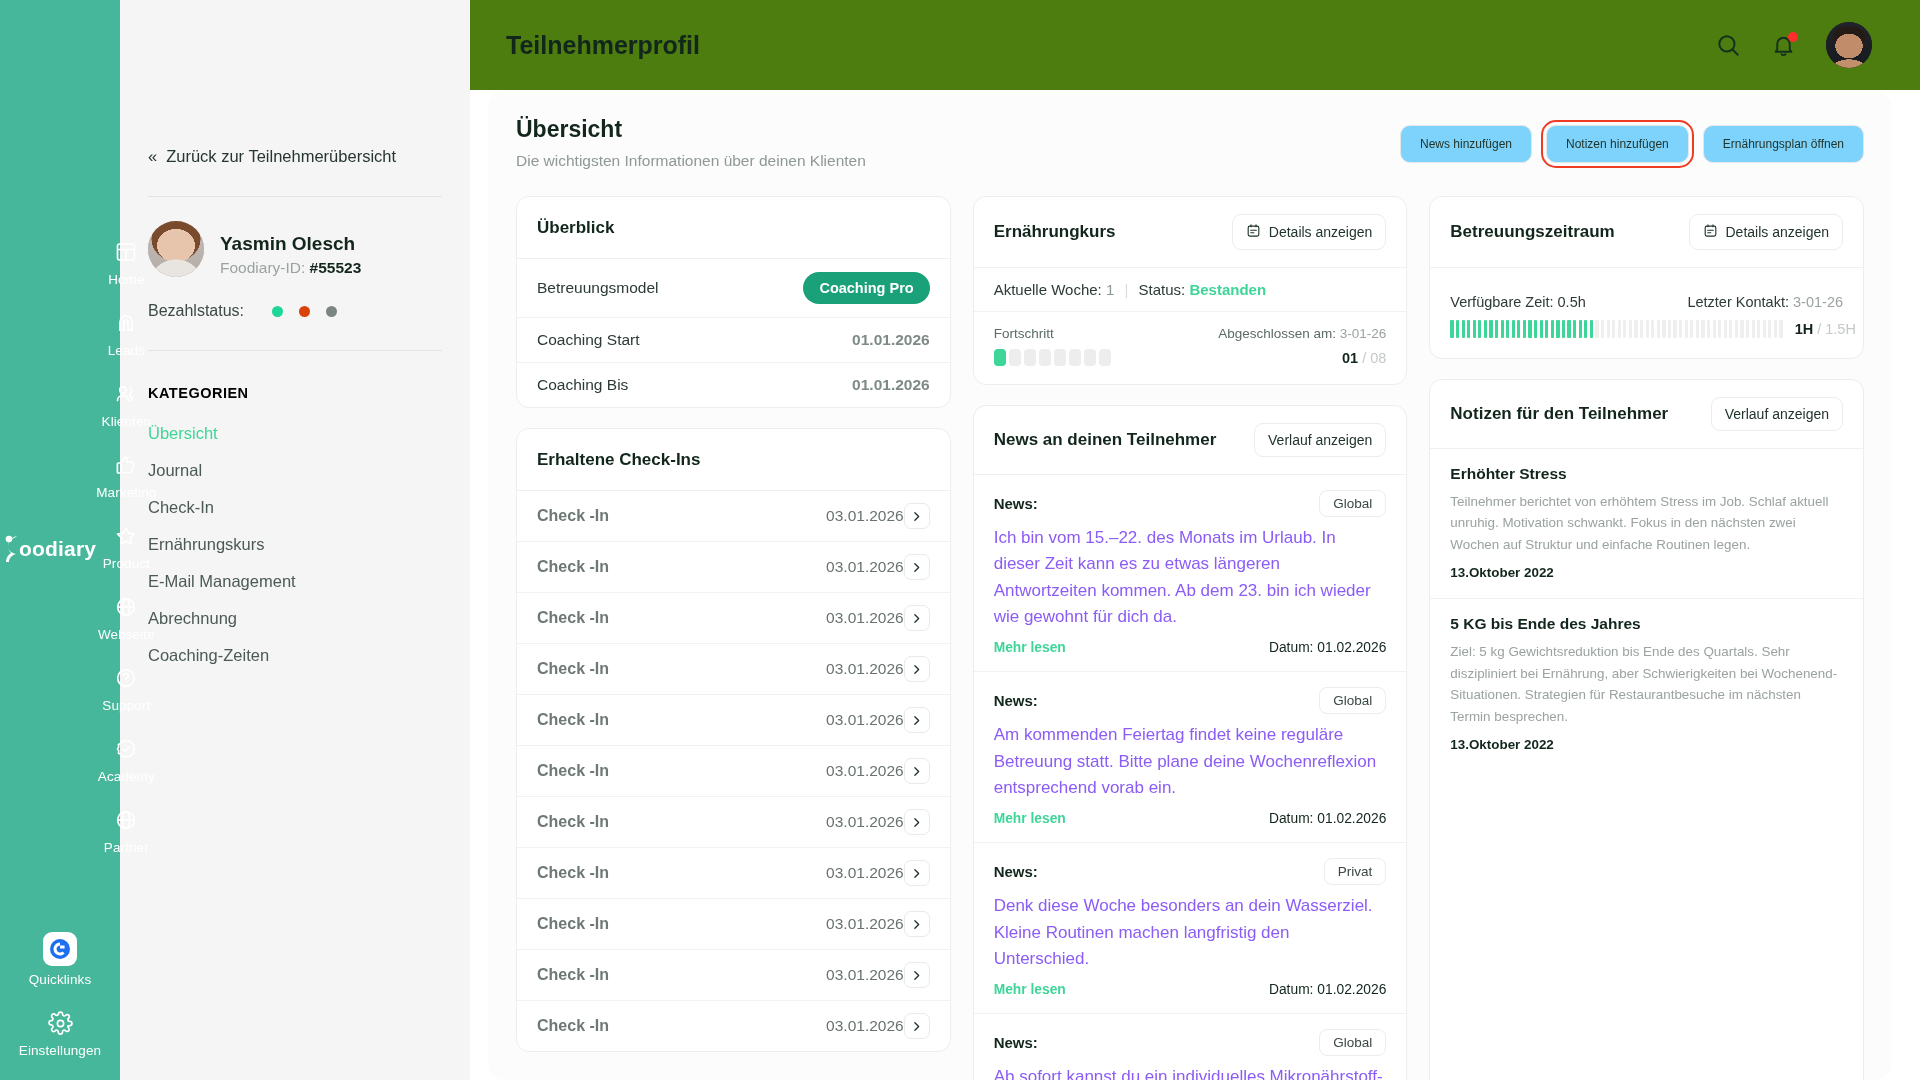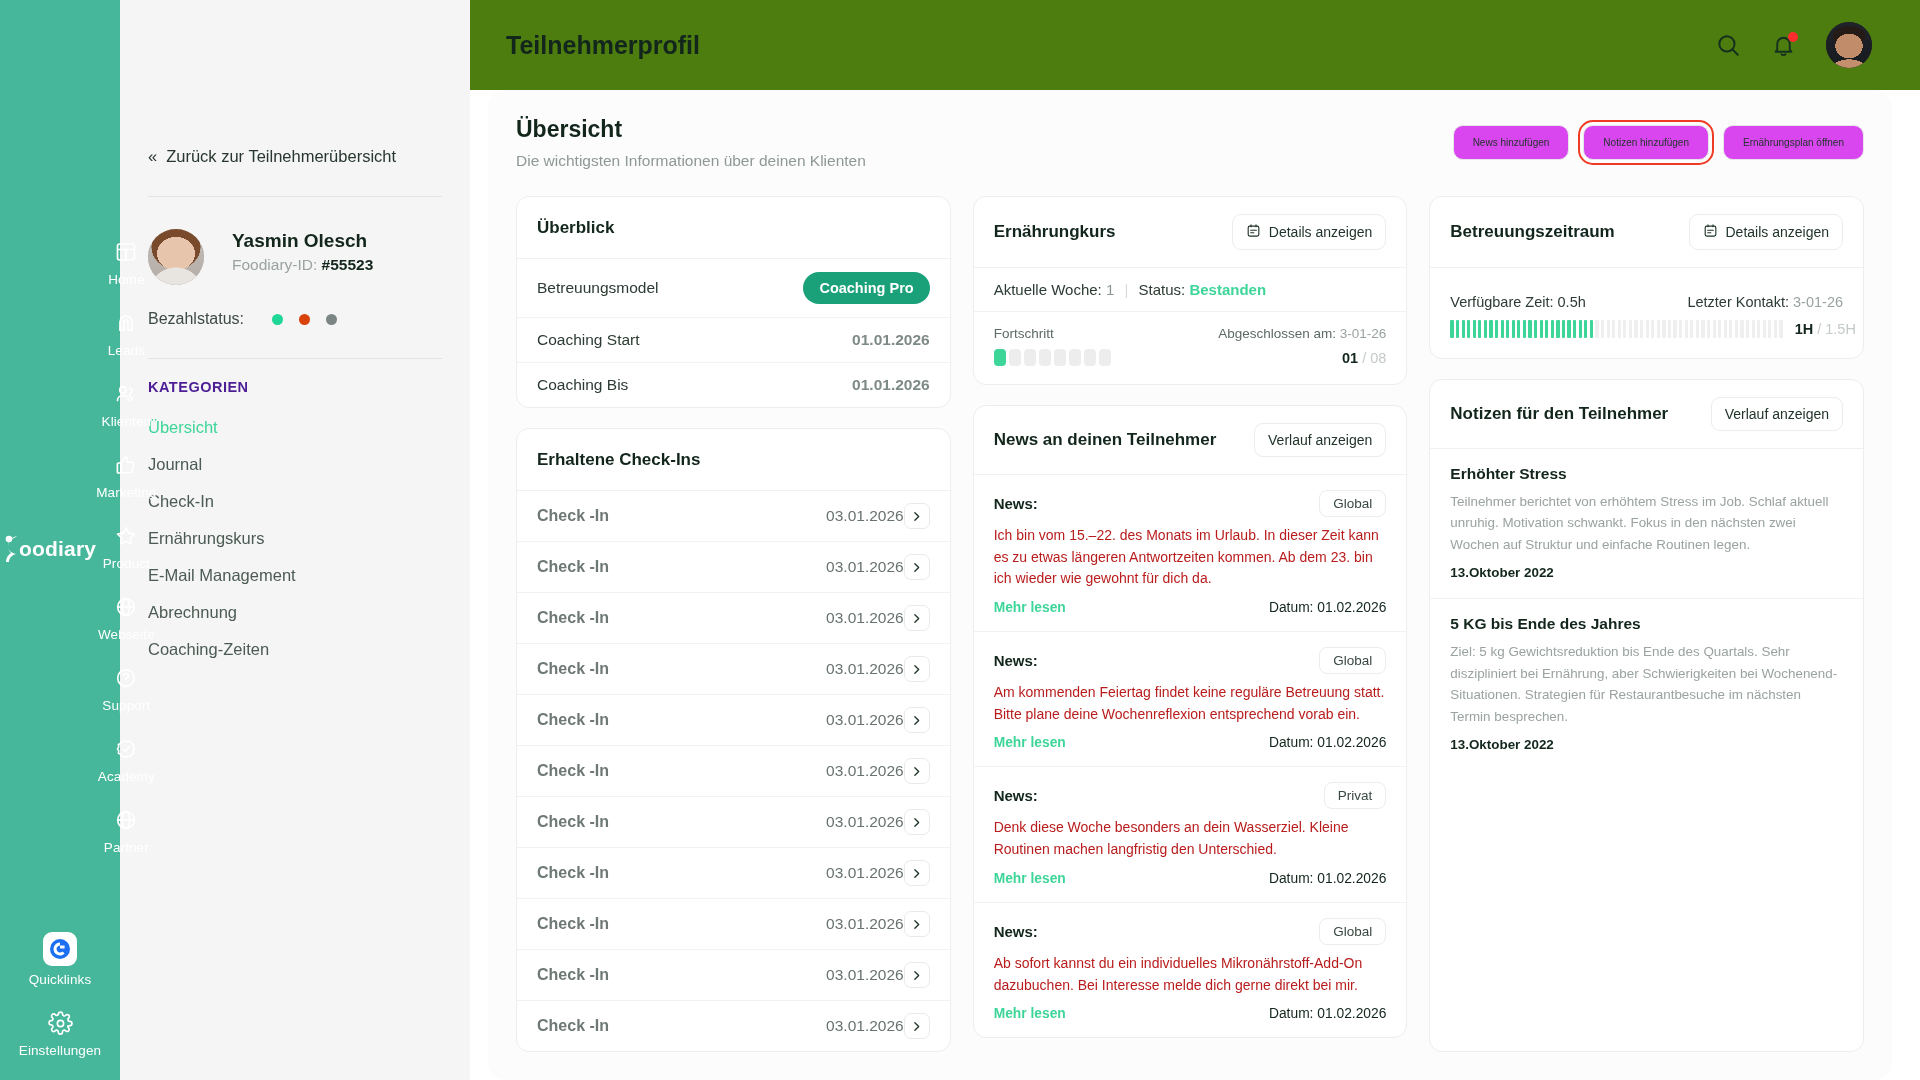--- a/index.html
+++ b/index.html
@@ -39,32 +39,32 @@
   .side {
     width: 350px; flex: 0 0 350px; height: 1080px;
     background: #f5f5f5;
     padding: 0 28px;
   }
   .back-link {
     display: flex; align-items: center; gap: 9px;
     color: #27372f; font-size: 16.5px; margin-top: 147px; cursor: pointer;
   }
   .side-sep { height: 1px; background: #e4e4e4; margin: 30px 0 0 0; }
-  .profile { display: flex; align-items: flex-start; gap: 28px; margin-top: 32px; }
+  .profile { display: flex; align-items: flex-end; gap: 16px; margin-top: 24px; }
   .avatar-lg {
     width: 56px; height: 56px; border-radius: 50%;
     background: #b9b0ac; overflow: hidden; position: relative; flex: 0 0 56px;
   }
   .pname { font-size: 19px; font-weight: 700; color: #12261c; line-height: 1.25; }
   .pid { font-size: 15.5px; color: #9aa3a0; margin-top: 3px; }
   .pid b { color: #12261c; font-weight: 700; }
   .paystatus { display: flex; align-items: center; gap: 0; margin-top: 25px; }
   .paystatus .ptxt { font-size: 16px; color: #3c4a43; margin-right: 28px; }
   .dot { width: 11px; height: 11px; border-radius: 50%; margin-right: 16px; }
-  .cat-title { font-size: 14.5px; font-weight: 700; color: #4c1d95; letter-spacing: .5px; margin-top: 20px; }
+  .cat-title { font-size: 14.5px; font-weight: 700; color: #000000; letter-spacing: .5px; margin-top: 34px; }
   .cat-list { margin-top: 14px; }
   .cat-item { font-size: 16.5px; color: #4b5b53; padding: 9px 0; cursor: pointer; }
   .cat-item.active { color: #3dd598; }
 
   
   .main { flex: 1; height: 1080px; display: flex; flex-direction: column; background: #ffffff; min-width: 0; }
   .topbar {
     height: 90px; display: flex; align-items: center; justify-content: space-between;
     padding: 0 48px 0 36px; background: #4d7c0f;
   }
@@ -82,22 +82,22 @@
 
   .content {
     flex: 1; margin: 0 28px 0 18px; background: #fcfcfc;
     border-radius: 18px; padding: 26px 28px 0 28px; overflow: hidden;
   }
   .content-head { display: flex; align-items: flex-start; justify-content: space-between; }
   .ch-title { font-size: 23px; font-weight: 700; color: #12261c; }
   .ch-sub { font-size: 15.5px; color: #8e9894; margin-top: 9px; }
   .ch-actions { display: flex; align-items: center; gap: 14px; margin-top: 9px; }
   .btn {
-    border: 1px solid #e3e7e5; background: #d946ef; border-radius: 10px;
-    padding: 11px 19px; font-size: 10px; color: #22352b; cursor: pointer;
+    border: 1px solid #e3e7e5; background: #7dd3fc; border-radius: 10px;
+    padding: 11px 19px; font-size: 12px; color: #22352b; cursor: pointer;
     font-family: "Liberation Sans", sans-serif; white-space: nowrap;
   }
   .btn-highlight { outline: 2.5px solid #ef3b24; outline-offset: 3px; border-radius: 10px; }
 
   .grid { display: flex; gap: 22px; margin-top: 26px; }
   .col { flex: 1; min-width: 0; display: flex; flex-direction: column; gap: 20px; }
   .card { background: #fff; border: 1px solid #ededed; border-radius: 13px; }
   .card-head {
     display: flex; align-items: center; justify-content: space-between;
     padding: 17px 20px; border-bottom: 1px solid #f0f0f0; min-height: 62px;
@@ -166,21 +166,21 @@
 
   
   .news-item { padding: 15px 20px 16px 20px; border-bottom: 1px solid #f2f2f2; }
   .news-item:last-child { border-bottom: none; }
   .news-top { display: flex; align-items: center; justify-content: space-between; }
   .news-lbl { font-size: 15px; font-weight: 700; color: #12261c; }
   .tag {
     border: 1px solid #ececec; border-radius: 8px; padding: 5px 13px;
     font-size: 13.5px; color: #3a4a42; background: #fff;
   }
-  .news-text { font-size: 14px; color: #b91c1c; line-height: 1.55; margin-top: 8px; }
+  .news-text { font-size: 17px; color: #8b5cf6; line-height: 1.55; margin-top: 8px; }
   .news-foot { display: flex; align-items: center; justify-content: space-between; margin-top: 10px; }
   .more { font-size: 13.8px; color: #3dd598; font-weight: 700; cursor: pointer; }
   .news-date { font-size: 13.8px; color: #12261c; }
 
   
   .note { padding: 16px 20px 18px 20px; border-bottom: 1px solid #f2f2f2; }
   .note:last-child { border-bottom: none; }
   .note-title { font-size: 15.5px; font-weight: 700; color: #12261c; }
   .note-text { font-size: 13.4px; color: #9aa3a0; line-height: 1.6; margin-top: 8px; }
   .note-date { font-size: 13.4px; color: #12261c; margin-top: 10px; font-weight: 600; }

